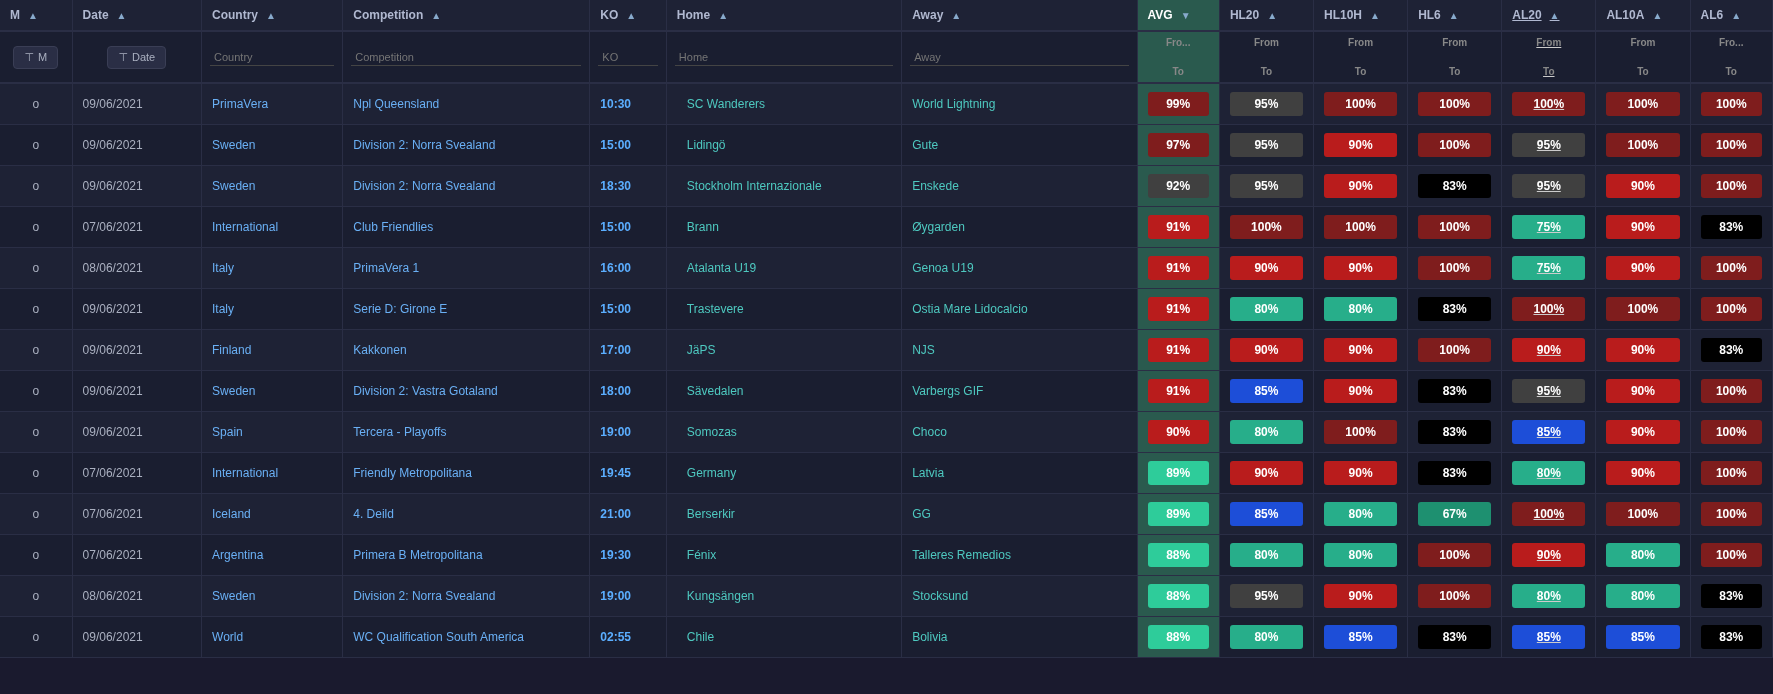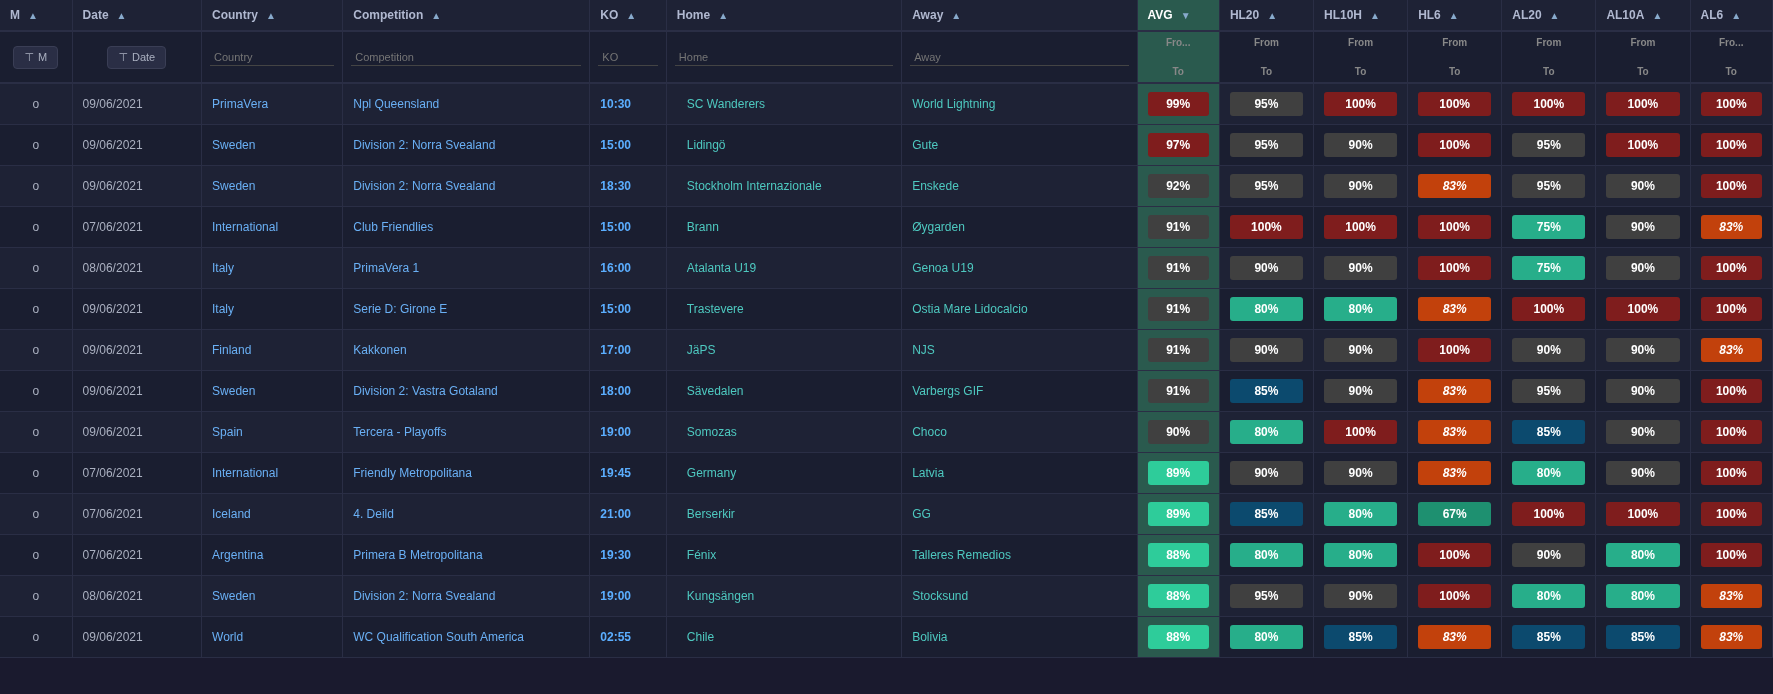--- a/index.html
+++ b/index.html
@@ -59,21 +59,21 @@
     .col-date { width: 110px; }
     .col-country { width: 120px; }
     .col-competition { width: 210px; }
     .col-ko { width: 65px; }
     .col-home { width: 200px; padding-left: 20px; }
     .col-away { width: 200px; }
     .col-avg { width: 70px; text-align: center; background: #2a5a4e !important; }
     .col-hl20 { width: 80px; text-align: center; }
     .col-hl10h { width: 80px; text-align: center; }
     .col-hl6 { width: 80px; text-align: center; }
-    .col-al20 { width: 80px; text-align: center; }
+    .col-al20 { width: 80px; text-align: center; text-decoration: underline; }
     .col-al10a { width: 80px; text-align: center; }
     .col-al6 { width: 70px; text-align: center; }
 
     th.col-avg {
       background: #2a5a4e !important;
       color: #fff !important;
     }
 
     .sort-icon { margin-left: 4px; font-size: 10px; color: #88aacc; }
 
@@ -81,24 +81,24 @@
       border-radius: 3px;
       padding: 5px 8px;
       font-weight: 600;
       font-size: 12px;
       color: #fff;
       display: block;
       text-align: center;
     }
     .pct-99 { background: #7f1d1d; }
     .pct-95 { background: #404040; }
-    .pct-91 { background: #404040; }
+    .pct-91 { background: #b91c1c; }
     .pct-89 { background: #2ecc9a; }
-    .pct-88 { background: #0c4a6e; text-align: center; }
-    .pct-85 { background: #c2410c; font-style: italic; }
+    .pct-88 { background: #1d4ed8; text-align: center; }
+    .pct-85 { background: #000000; }
     .pct-83 { background: #27ae8a; }
     .pct-80 { background: #27ae8a; }
     .pct-67 { background: #1e9070; }
 
     .country-link { color: #6ab0f5; text-decoration: none; }
     .competition-link { color: #6ab0f5; text-decoration: none; }
     .team-link { color: #4ec9c0; text-decoration: none; font-weight: 500; }
     .ko-val { color: #5baeff; font-weight: 600; }
     .date-val { color: #aab0c0; }
     .o-val { color: #aab0c0; }

